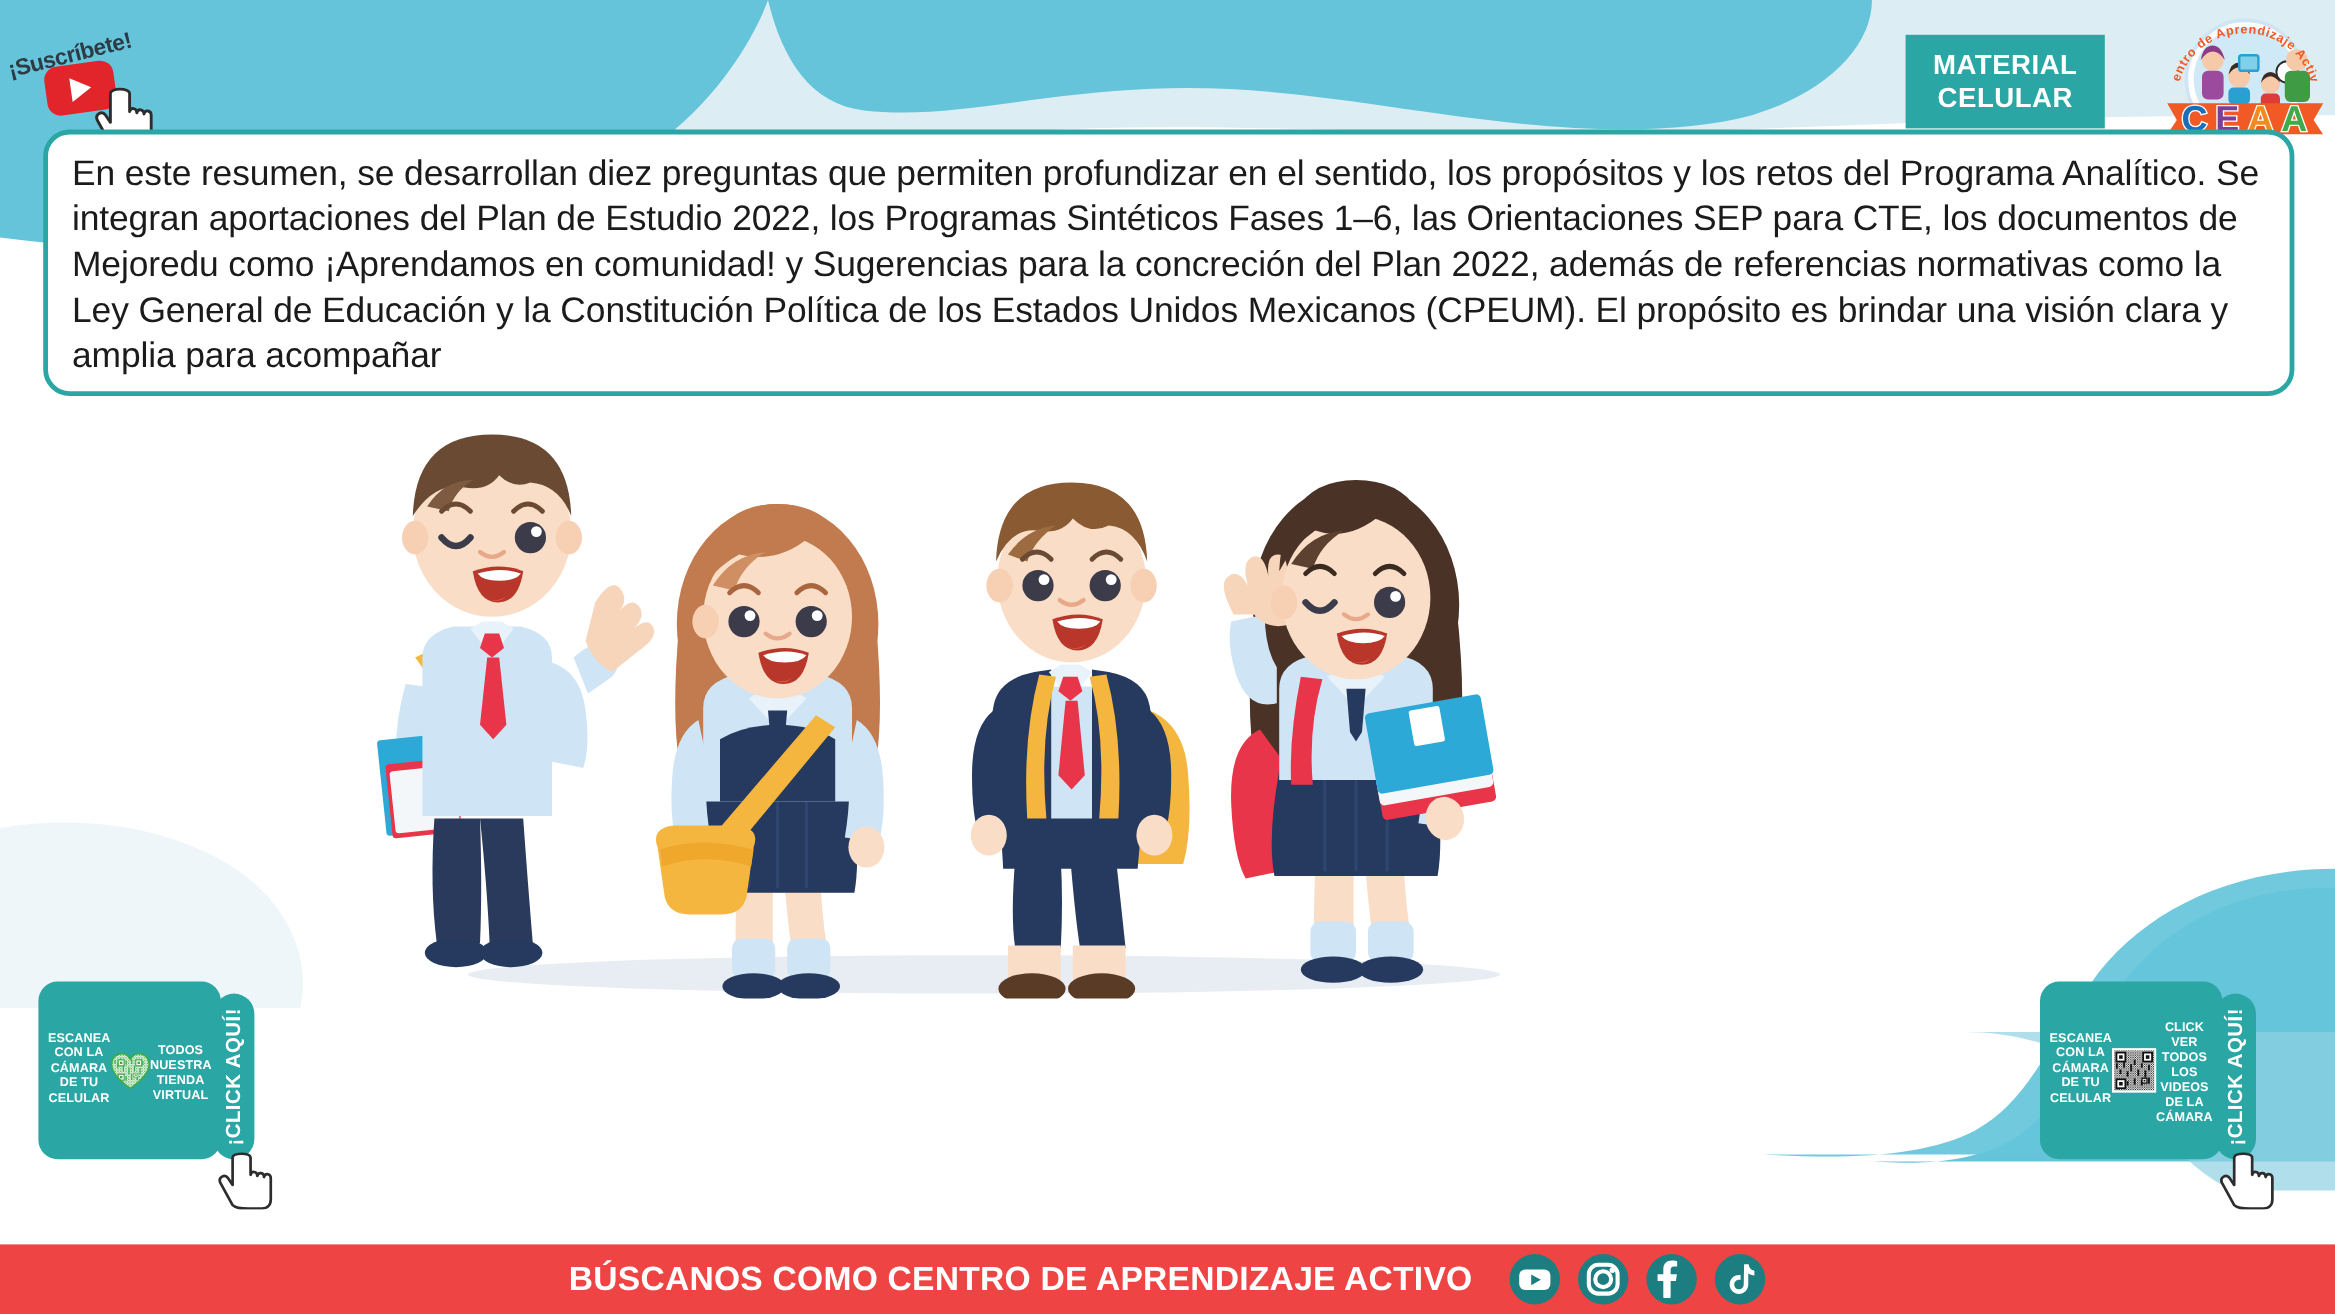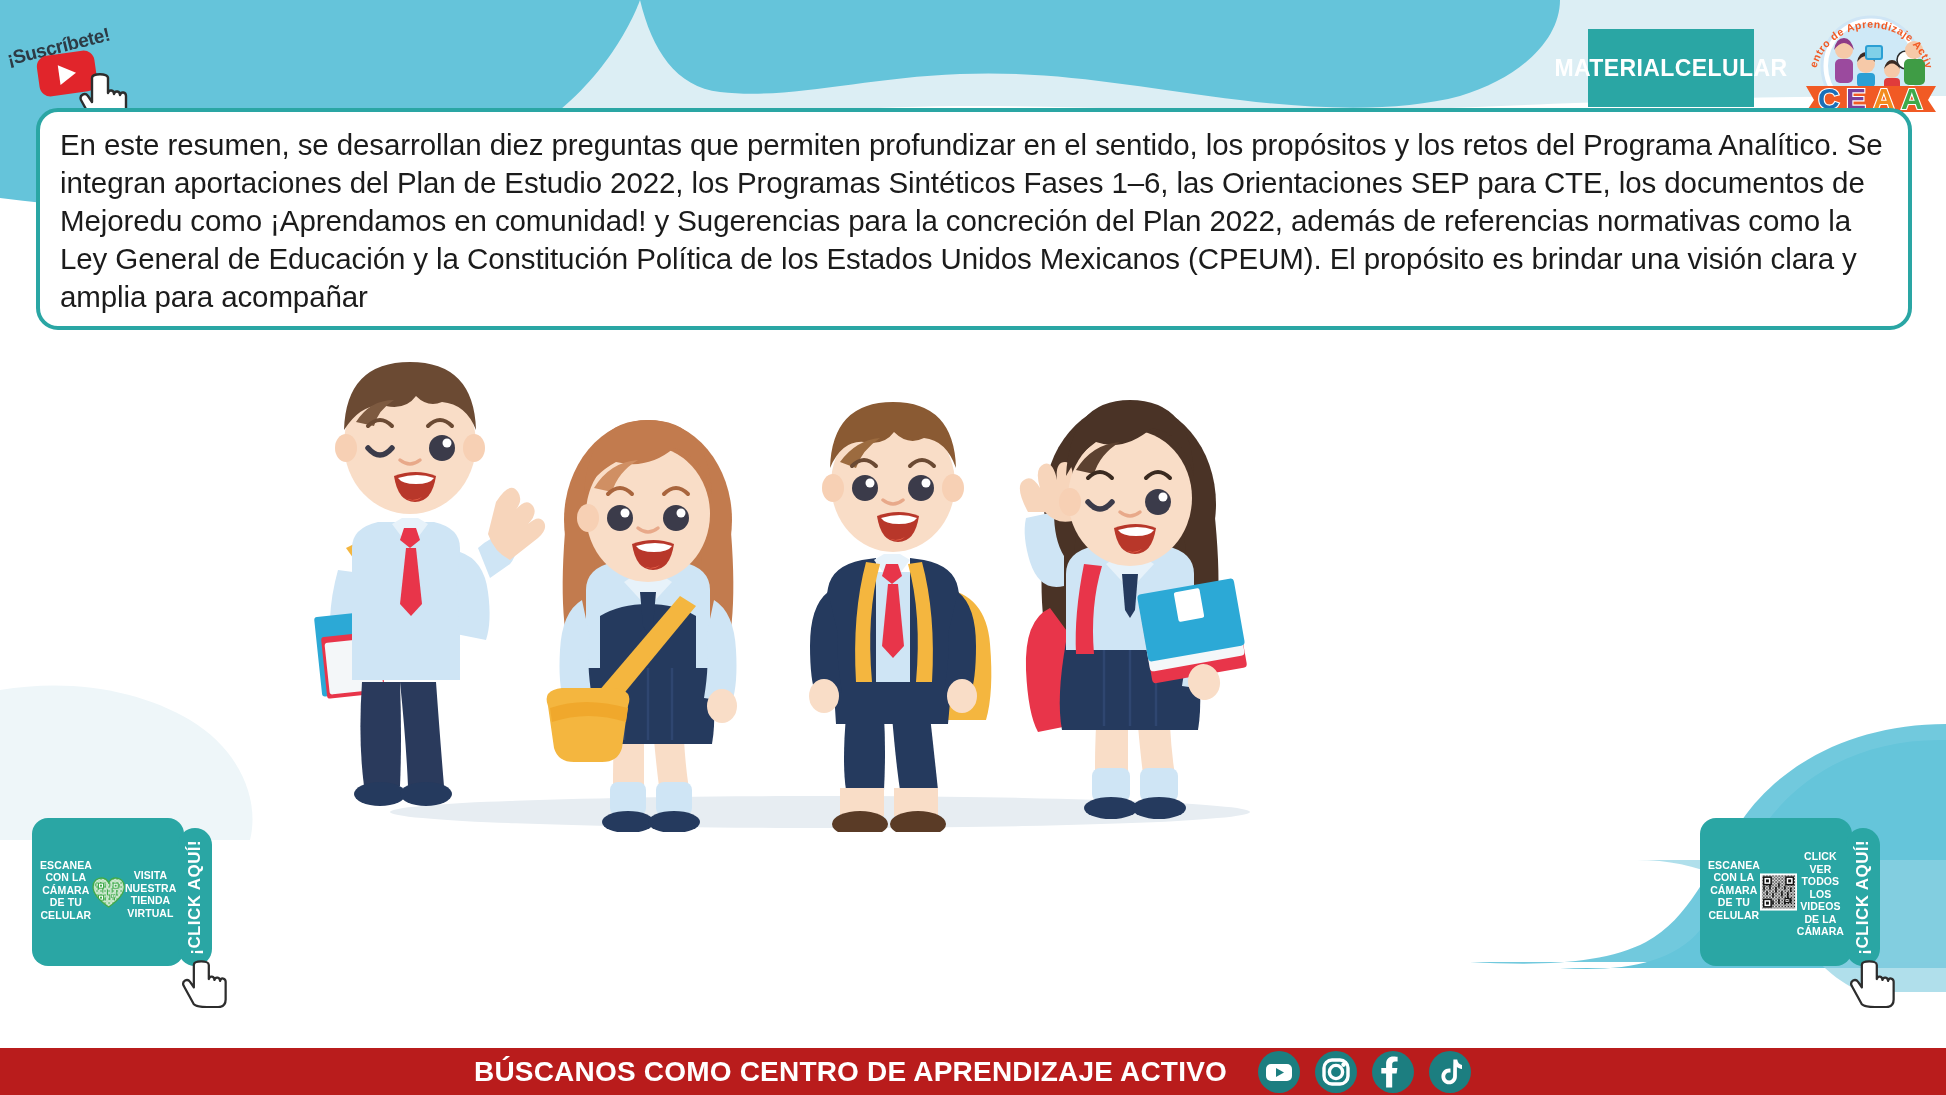--- a/index.html
+++ b/index.html
@@ -34,21 +34,21 @@
     border-left:17px solid #fff;
     border-top:10px solid transparent;
     border-bottom:10px solid transparent;
   }
   .hand-cursor { position:absolute; }
 
   
   .material-badge {
     position:absolute; left:1588px; top:29px;
     width:166px; height:78px; background:#2aa6a4;
-    display:flex; flex-direction:row; align-items:center; justify-content:center;
+    display:flex; flex-direction:column; align-items:center; justify-content:center;
   }
   .material-badge span {
     color:#fff; font-weight:bold; font-size:23px; line-height:27px;
     letter-spacing:0.4px;
   }
 
   
   .ceaa-logo { position:absolute; left:1800px; top:8px; width:142px; height:104px; }
 
   
@@ -97,22 +97,22 @@
   }
   .click-tab.left  { left:178px; top:828px; }
   .click-tab.right { left:1846px; top:828px; }
   .click-tab span {
     color:#fff; font-weight:bold; font-size:17px; letter-spacing:0.4px;
     writing-mode:vertical-rl; transform:rotate(180deg); white-space:nowrap;
   }
 
   
   .footer {
-    position:absolute; left:0; bottom:0; width:1946px; height:47px;
-    background:#b91c1c;
+    position:absolute; left:0; bottom:0; width:1946px; height:58px;
+    background:#ef4444;
     display:flex; align-items:center; justify-content:center; gap:18px;
   }
   .footer-text {
     color:#ffffff; font-weight:bold; font-size:28px; letter-spacing:0.2px;
     white-space:nowrap;
   }
   .social { display:flex; align-items:center; gap:13px; margin-left:12px; }
   .social .ico { width:44px; height:44px; }
 </style>
 </head>
@@ -444,21 +444,21 @@
             <rect x="21" y="61" width="12" height="12" fill="#ffffff"></rect>
             <rect x="24" y="64" width="6" height="6"></rect>
           <rect x="58" y="56" width="12" height="12"></rect>
             <rect x="60" y="58" width="8" height="8" fill="#ffffff"></rect>
             <rect x="62" y="60" width="4" height="4"></rect>
         </g>
       </g>
       <path d="M50,95 C14,70 3,50 3,34 C3,18 15,8 28,8 C38,8 46,14 50,22 C54,14 62,8 72,8 C85,8 97,18 97,34 C97,50 86,70 50,95 Z" fill="none" stroke="#3faa4a" stroke-width="4"></path>
     </svg>
     <div class="qr-foot">
-      <span>VISITA NUESTRA TIENDA</span><br>
+      <span>TODOS NUESTRA TIENDA</span><br>
       <span>VIRTUAL</span>
     </div>
   </div>
   <div class="click-tab left">
     <span>¡CLICK AQUÍ!</span>
   </div>
   <svg style="position:absolute; left:178px; top:950px;" width="56" height="58" viewBox="0 0 58 62">
     <path d="M16,16 L16,40 L12,34 C9,30 3,33 5,38 L16,58 C19,61 24,61 30,61 L42,61 C47,61 50,58 50,53 L50,34 C50,30 45,29 44,33 C44,29 39,28 38,32 C38,28 33,27 32,31 L32,16 C32,11 16,11 16,16 Z" fill="#ffffff" stroke="#2d2d2d" stroke-width="2.4" stroke-linejoin="round"></path>
   </svg>
 

